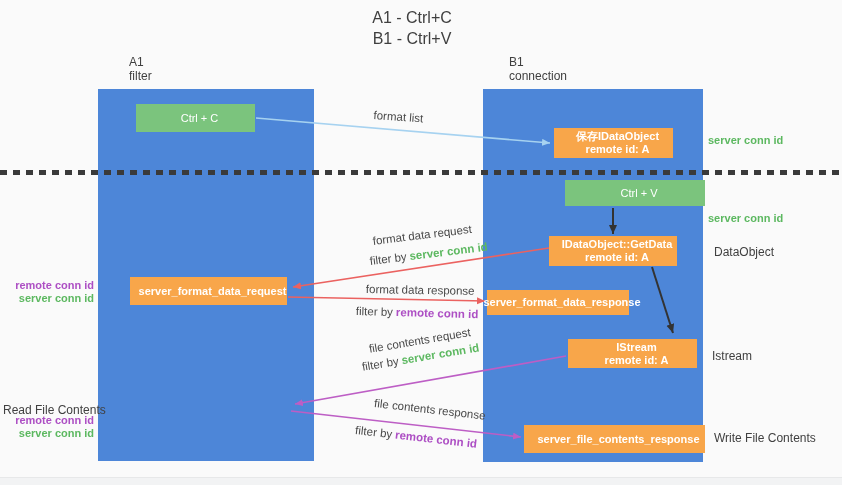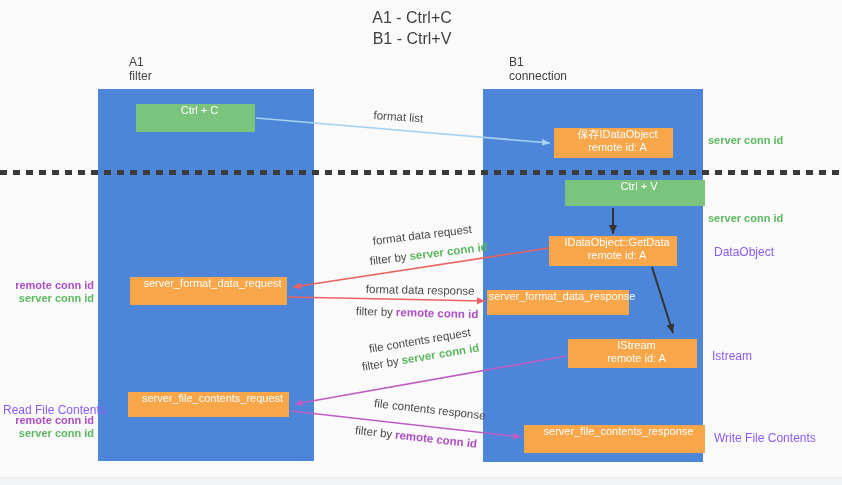--- a/index.html
+++ b/index.html
@@ -30,36 +30,36 @@
   .st-blue{stroke:var(--arrow-lightblue,#a6d2f0);stroke-width:1.6;fill:none;}
   .st-red{stroke:var(--arrow-red,#eb6260);stroke-width:1.7;fill:none;}
   .st-mag{stroke:var(--arrow-magenta,#bd5ec5);stroke-width:1.7;fill:none;}
   .st-blk{stroke:var(--arrow-black,#333333);stroke-width:2;fill:none;}
   .mk-blue{fill:var(--arrow-lightblue,#a6d2f0);}
   .mk-red{fill:var(--arrow-red,#eb6260);}
   .mk-mag{fill:var(--arrow-magenta,#bd5ec5);}
   .mk-blk{fill:var(--arrow-black,#333333);}
 
   .node{position:absolute;z-index:4;display:flex;flex-direction:column;align-items:center;
-    justify-content:flex-start;color:#fff;font-size:11px;line-height:13px;text-align:center;padding-left:8px;}
+    justify-content:center;color:#fff;font-size:11px;line-height:13px;text-align:center;padding-left:8px;}
   .node-green{background:var(--node-green,#7bc47d);}
-  .node-orange{background:var(--node-orange,#f8a64a);}
+  .node-orange{background:var(--node-orange,#f8a64a);font-weight:bold;}
 
   .hdr{position:absolute;z-index:2;width:120px;text-align:left;font-size:12px;
     line-height:14px;color:var(--text-dark,#3f3f3f);}
   .title{position:absolute;left:312px;top:7px;width:200px;text-align:center;font-size:16px;
     line-height:21px;color:var(--text-dark,#3f3f3f);z-index:2;}
 
   .lbl{position:absolute;z-index:5;font-size:11.5px;color:#4a4a4a;white-space:nowrap;
     transform-origin:left top;}
   .lbl .pfx{margin-right:3px;}
   .green-id{color:var(--text-green,#5cb860);font-weight:bold;}
   .purple-id{color:var(--text-purple,#ad4fc4);font-weight:bold;}
 
-  .side-note{position:absolute;z-index:5;font-size:12px;color:#8b5cf6;white-space:nowrap;}
+  .side-note{position:absolute;z-index:5;font-size:12px;color:#404040;white-space:nowrap;}
   .conn-note{position:absolute;z-index:5;font-size:11px;font-weight:bold;white-space:nowrap;}
   .conn-pair{position:absolute;z-index:5;width:85px;text-align:right;font-size:11px;
     font-weight:bold;line-height:12.5px;}
 
   .bottom-strip{position:absolute;left:0;top:477px;width:842px;height:8px;
     background:#f2f3f4;border-top:1px solid #e7e8e9;z-index:0;}
 </style>
 </head>
 <body>
 
@@ -134,23 +134,20 @@
   </div>
 
   <div class="node node-orange" style="left:130px;top:277px;width:157px;height:28px;">
     <div>server_format_data_request</div>
   </div>
 
   <div class="node node-orange" style="left:487px;top:290px;width:142px;height:25px;">
     <div>server_format_data_response</div>
   </div>
 
-  <div class="node node-orange" style="left:128px;top:392px;width:161px;height:25px;">
-    <div>server_file_contents_request</div>
-  </div>
 
   <div class="node node-orange" style="left:524px;top:425px;width:181px;height:28px;">
     <div>server_file_contents_response</div>
   </div>
 
   <div class="lbl" style="left:374px;top:109px;transform:rotate(4deg);">format list</div>
 
   <div class="lbl" style="left:372px;top:235px;transform:rotate(-7deg);">format data request</div>
   <div class="lbl" style="left:369px;top:255px;transform:rotate(-7deg);">
     <span class="pfx">filter by</span><span class="green-id">server conn id</span>

